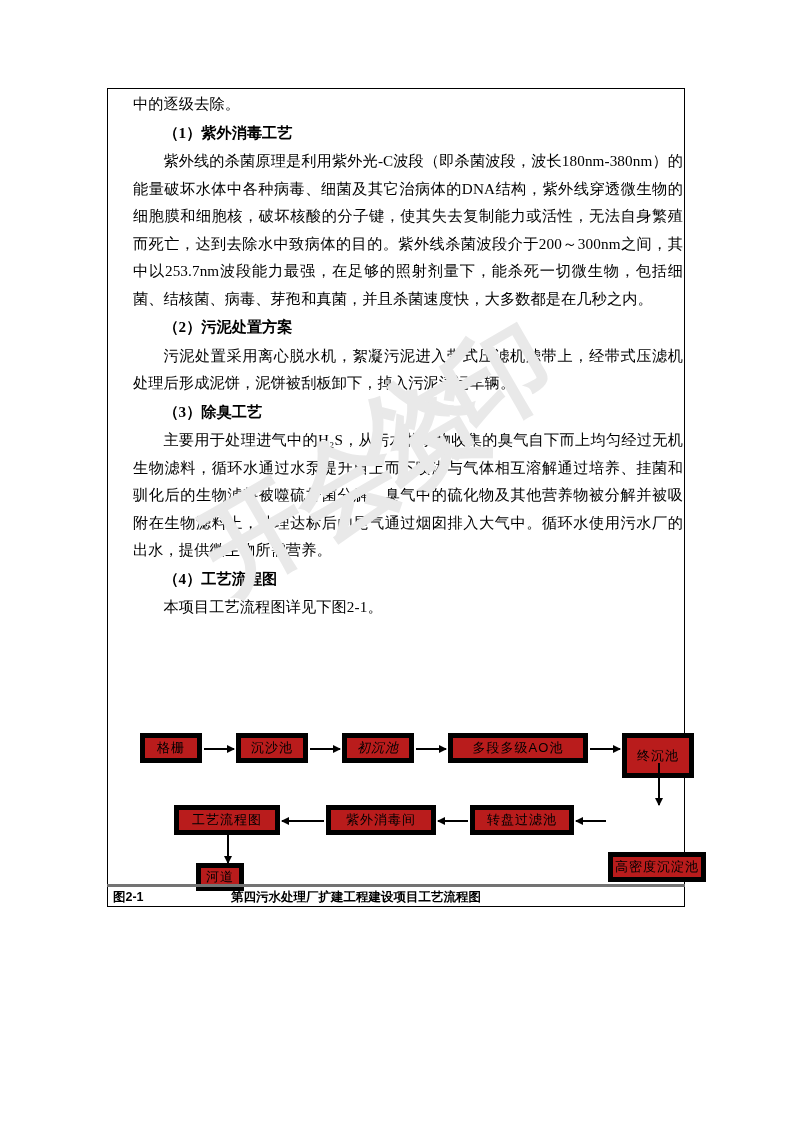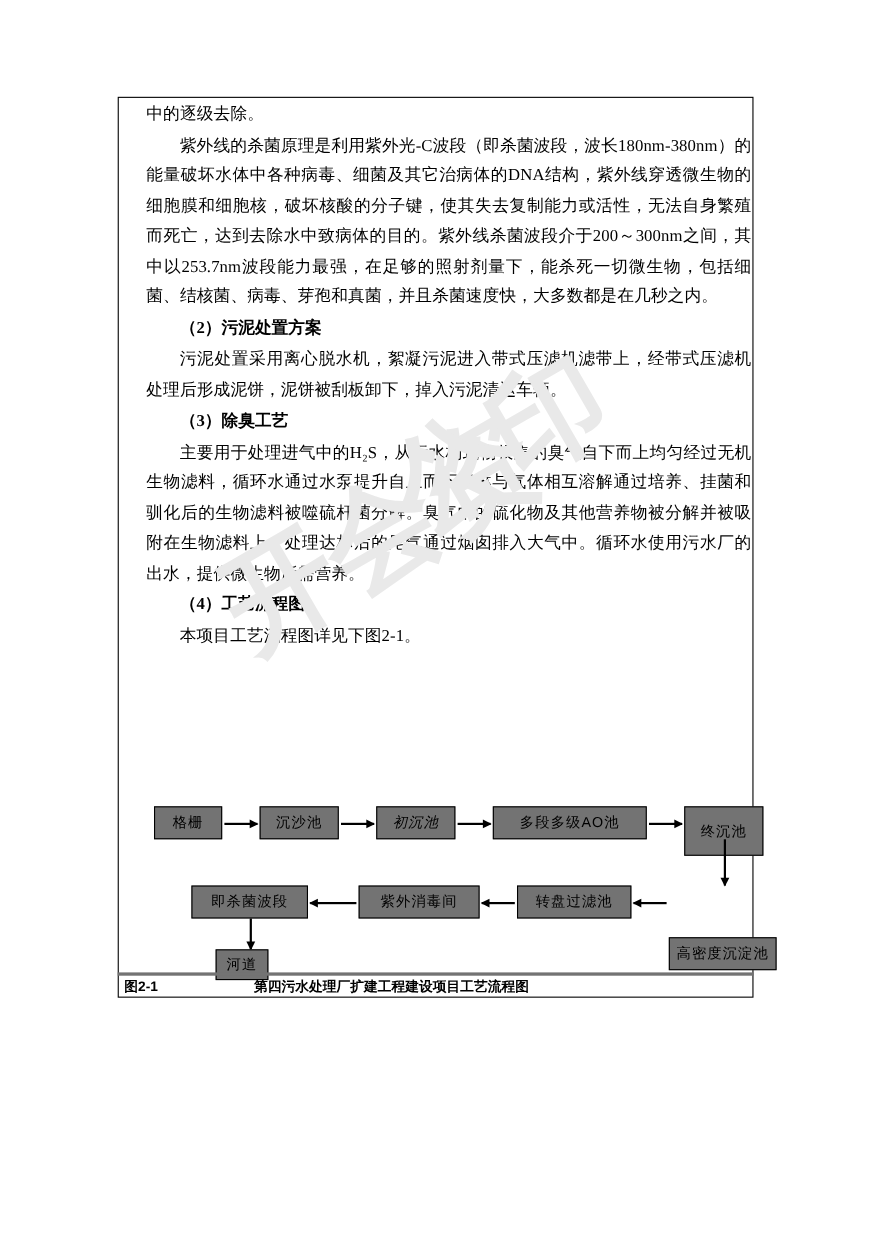--- a/index.html
+++ b/index.html
@@ -85,22 +85,22 @@
   
   .flow {
     position: absolute;
     left: 116px;
     top: 723px;
     width: 562px;
     height: 160px;
   }
   .node {
     position: absolute;
-    border: 1px solid #000000;
-    background: #737373;
+    border: 5px solid #000000;
+    background: #b91c1c;
     font-size: 13px;
     font-family: "Liberation Sans", sans-serif;
     display: flex;
     align-items: center;
     justify-content: center;
     box-sizing: border-box;
     letter-spacing: 1px;
     white-space: nowrap;
   }
   .arrow {
@@ -170,20 +170,21 @@
 </style>
 </head>
 <body>
 
 <div class="page">
 
   <div class="doc-frame"></div>
 
   <div class="content">
     <p class="body-text">中的逐级去除。</p>
+    <p class="heading">（1）紫外消毒工艺</p>
     <p class="body-text indent">紫外线的杀菌原理是利用紫外光-C波段（即杀菌波段，波长180nm-380nm）的能量破坏水体中各种病毒、细菌及其它治病体的DNA结构，紫外线穿透微生物的细胞膜和细胞核，破坏核酸的分子键，使其失去复制能力或活性，无法自身繁殖而死亡，达到去除水中致病体的目的。紫外线杀菌波段介于200～300nm之间，其中以253.7nm波段能力最强，在足够的照射剂量下，能杀死一切微生物，包括细菌、结核菌、病毒、芽孢和真菌，并且杀菌速度快，大多数都是在几秒之内。</p>
     <p class="heading">（2）污泥处置方案</p>
     <p class="body-text indent">污泥处置采用离心脱水机，絮凝污泥进入带式压滤机滤带上，经带式压滤机处理后形成泥饼，泥饼被刮板卸下，掉入污泥清运车辆。</p>
     <p class="heading">（3）除臭工艺</p>
     <p class="body-text indent">主要用于处理进气中的H₂S，从污水构筑物收集的臭气自下而上均匀经过无机生物滤料，循环水通过水泵提升自上而下喷淋与气体相互溶解通过培养、挂菌和驯化后的生物滤料被噬硫杆菌分解。臭气中的硫化物及其他营养物被分解并被吸附在生物滤料上，处理达标后的尾气通过烟囱排入大气中。循环水使用污水厂的出水，提供微生物所需营养。</p>
     <p class="heading">（4）工艺流程图</p>
     <p class="body-text indent">本项目工艺流程图详见下图2-1。</p>
   </div>
 
   <div class="watermark">
@@ -204,21 +205,21 @@
     <div class="node" style="left:506px; top:10px; width:72px; height:45px;">终沉池</div>
 
     <div class="arrow-down" style="left:542px; top:40px; height:42px;"></div>
 
     <div class="node" style="left:492px; top:82px; width:98px; height:30px;margin-top:47px;">高密度沉淀池</div>
     <div class="arrow arrow-left" style="left:460px; top:97px; width:30px;"></div>
     <div class="node" style="left:354px; top:82px; width:104px; height:30px;">转盘过滤池</div>
     <div class="arrow arrow-left" style="left:322px; top:97px; width:30px;"></div>
     <div class="node" style="left:210px; top:82px; width:110px; height:30px;">紫外消毒间</div>
     <div class="arrow arrow-left" style="left:166px; top:97px; width:42px;"></div>
-    <div class="node" style="left:58px; top:82px; width:106px; height:30px;">即杀菌波段</div>
+    <div class="node" style="left:58px; top:82px; width:106px; height:30px;">工艺流程图</div>
 
     <div class="arrow-down" style="left:111px; top:112px; height:28px;"></div>
     <div class="node" style="left:80px; top:140px; width:48px; height:28px;">河道</div>
   </div>
 
   <div class="caption-row">
     <div class="caption-label">图2-1</div>
     <div class="caption-title">第四污水处理厂扩建工程建设项目工艺流程图</div>
   </div>
 

